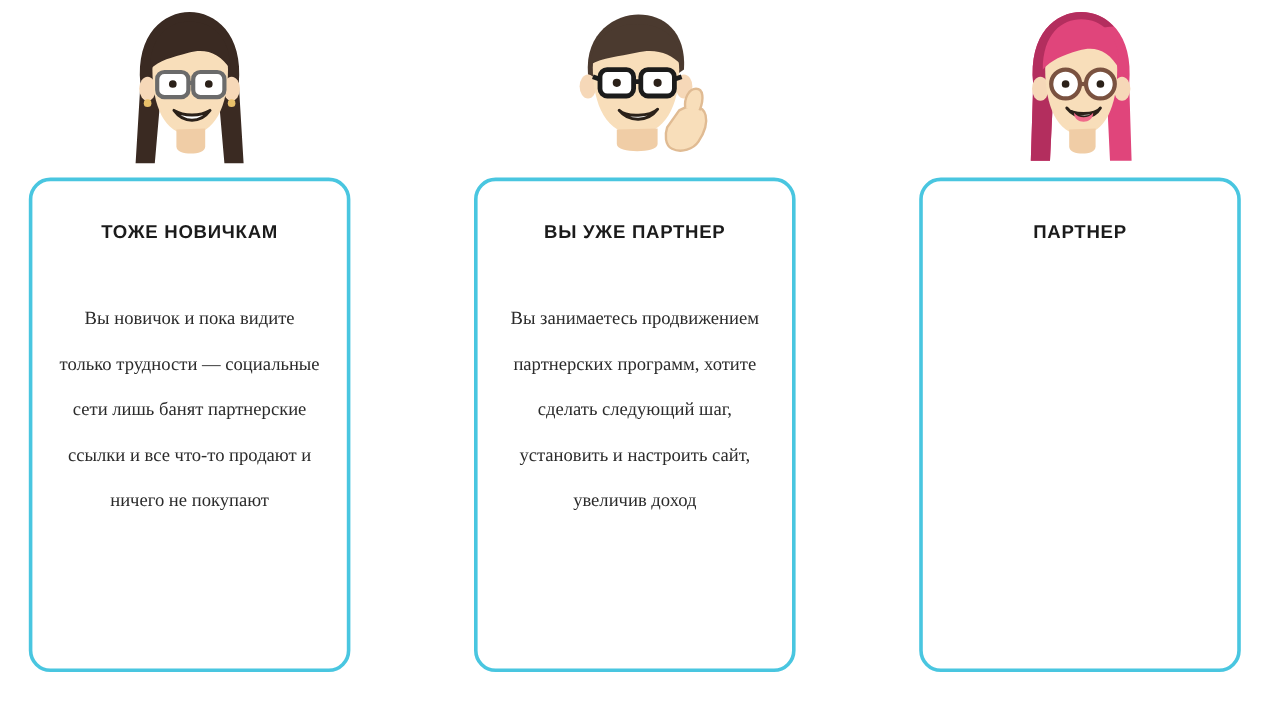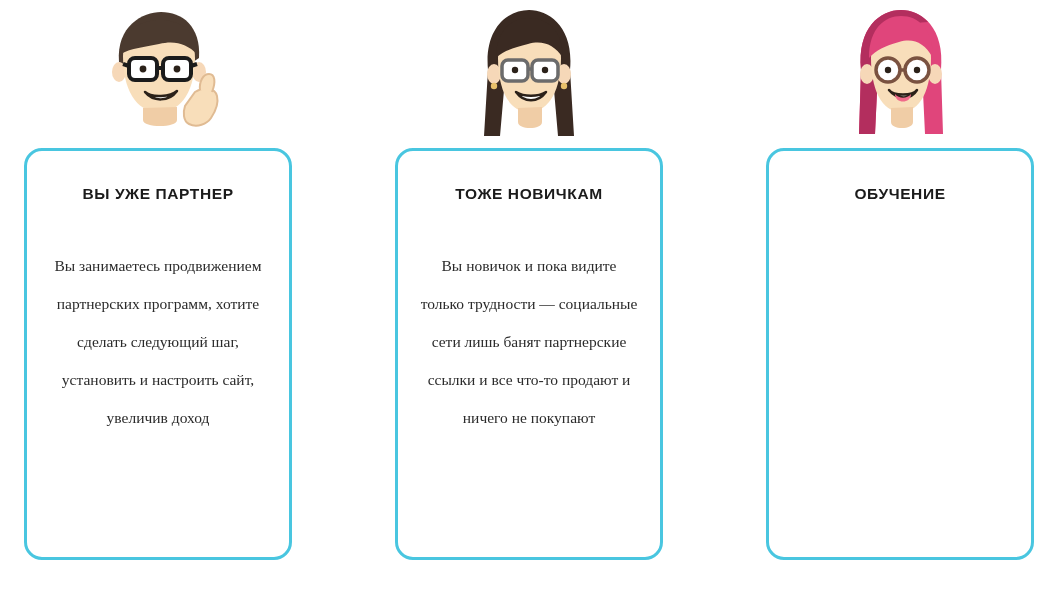--- a/index.html
+++ b/index.html
@@ -76,20 +76,53 @@
   .card-wrap.c2 .card { height: 412px; }
   .card-wrap.c3 .card { height: 412px; }
   .card-wrap.c1 .card { height: 412px; }
 </style>
 </head>
 <body>
 
 <div class="board">
   <div class="cards">
 
+    <div class="card-wrap c2">
+      <svg class="avatar" viewBox="0 0 150 150" aria-hidden="true">
+
+        <path d="M34 70 C30 28, 54 10, 75 10 C96 10, 120 28, 116 70 L120 136 L104 136 L100 90 L50 90 L46 136 L30 136 Z" fill="#3a2a22"></path>
+
+        <ellipse cx="40" cy="74" rx="7" ry="10" fill="#f6d8b8"></ellipse>
+        <ellipse cx="110" cy="74" rx="7" ry="10" fill="#f6d8b8"></ellipse>
+
+        <path d="M44 58 C44 36, 59 26, 75 26 C92 26, 107 36, 107 58 C107 88, 96 112, 75 112 C54 112, 44 88, 44 58 Z" fill="#f8deba"></path>
+
+        <path d="M42 58 C42 30, 58 18, 75 18 C93 18, 109 30, 109 58 C100 44, 88 40, 74 44 C60 48, 50 50, 42 58 Z" fill="#3a2a22"></path>
+
+        <rect x="48" y="60" width="26" height="21" rx="6" fill="#ffffff" stroke="#6b6b6b" stroke-width="3.5"></rect>
+        <rect x="78" y="60" width="26" height="21" rx="6" fill="#ffffff" stroke="#6b6b6b" stroke-width="3.5"></rect>
+        <path d="M74 69 L78 69" stroke="#6b6b6b" stroke-width="3.5"></path>
+
+        <circle cx="61" cy="70" r="3.2" fill="#2b2119"></circle>
+        <circle cx="91" cy="70" r="3.2" fill="#2b2119"></circle>
+
+        <path d="M62 92 C70 103, 84 103, 92 92 C84 97, 70 97, 62 92 Z" fill="#ffffff" stroke="#2b2119" stroke-width="2.5" stroke-linejoin="round"></path>
+
+        <circle cx="40" cy="86" r="3.2" fill="#e8c06a"></circle>
+        <circle cx="110" cy="86" r="3.2" fill="#e8c06a"></circle>
+
+        <path d="M64 108 L64 122 C64 130, 88 130, 88 122 L88 107 Z" fill="#f0cda6"></path>
+      </svg>
+
+      <div class="card">
+        <div class="card-title">ТОЖЕ НОВИЧКАМ</div>
+        <div class="card-body">Вы новичок и пока видите только трудности — социальные сети лишь банят партнерские ссылки и все что-то продают и ничего не покупают</div>
+      </div>
+    </div>
+
     <div class="card-wrap c1">
       <svg class="avatar" viewBox="0 0 150 150" aria-hidden="true">
 
         <path d="M36 62 C33 26, 60 12, 78 12 C99 12, 118 26, 116 58 L110 62 L40 64 Z" fill="#4b3a2f"></path>
 
         <ellipse cx="36" cy="72" rx="7" ry="10" fill="#f6d8b8"></ellipse>
         <ellipse cx="116" cy="72" rx="7" ry="10" fill="#f6d8b8"></ellipse>
 
         <path d="M40 56 C40 34, 58 24, 76 24 C95 24, 112 34, 112 58 C112 88, 100 112, 76 112 C52 112, 40 88, 40 56 Z" fill="#f8deba"></path>
 
@@ -111,53 +144,20 @@
         <path d="M112 92 C122 86, 132 88, 134 96 C136 104, 132 112, 128 118 C124 124, 114 128, 106 124 C100 121, 100 112, 102 106 Z" fill="#f8deba" stroke="#e0bb93" stroke-width="2"></path>
         <path d="M117 90 C116 82, 120 74, 126 74 C132 74, 133 82, 129 92" fill="#f8deba" stroke="#e0bb93" stroke-width="2"></path>
       </svg>
 
       <div class="card">
         <div class="card-title">ВЫ УЖЕ ПАРТНЕР</div>
         <div class="card-body">Вы занимаетесь продвижением партнерских программ, хотите сделать следующий шаг, установить и настроить сайт, увеличив доход</div>
       </div>
     </div>
 
-    <div class="card-wrap c2">
-      <svg class="avatar" viewBox="0 0 150 150" aria-hidden="true">
-
-        <path d="M34 70 C30 28, 54 10, 75 10 C96 10, 120 28, 116 70 L120 136 L104 136 L100 90 L50 90 L46 136 L30 136 Z" fill="#3a2a22"></path>
-
-        <ellipse cx="40" cy="74" rx="7" ry="10" fill="#f6d8b8"></ellipse>
-        <ellipse cx="110" cy="74" rx="7" ry="10" fill="#f6d8b8"></ellipse>
-
-        <path d="M44 58 C44 36, 59 26, 75 26 C92 26, 107 36, 107 58 C107 88, 96 112, 75 112 C54 112, 44 88, 44 58 Z" fill="#f8deba"></path>
-
-        <path d="M42 58 C42 30, 58 18, 75 18 C93 18, 109 30, 109 58 C100 44, 88 40, 74 44 C60 48, 50 50, 42 58 Z" fill="#3a2a22"></path>
-
-        <rect x="48" y="60" width="26" height="21" rx="6" fill="#ffffff" stroke="#6b6b6b" stroke-width="3.5"></rect>
-        <rect x="78" y="60" width="26" height="21" rx="6" fill="#ffffff" stroke="#6b6b6b" stroke-width="3.5"></rect>
-        <path d="M74 69 L78 69" stroke="#6b6b6b" stroke-width="3.5"></path>
-
-        <circle cx="61" cy="70" r="3.2" fill="#2b2119"></circle>
-        <circle cx="91" cy="70" r="3.2" fill="#2b2119"></circle>
-
-        <path d="M62 92 C70 103, 84 103, 92 92 C84 97, 70 97, 62 92 Z" fill="#ffffff" stroke="#2b2119" stroke-width="2.5" stroke-linejoin="round"></path>
-
-        <circle cx="40" cy="86" r="3.2" fill="#e8c06a"></circle>
-        <circle cx="110" cy="86" r="3.2" fill="#e8c06a"></circle>
-
-        <path d="M64 108 L64 122 C64 130, 88 130, 88 122 L88 107 Z" fill="#f0cda6"></path>
-      </svg>
-
-      <div class="card">
-        <div class="card-title">ТОЖЕ НОВИЧКАМ</div>
-        <div class="card-body">Вы новичок и пока видите только трудности — социальные сети лишь банят партнерские ссылки и все что-то продают и ничего не покупают</div>
-      </div>
-    </div>
-
     <div class="card-wrap c3">
       <svg class="avatar" viewBox="0 0 150 150" aria-hidden="true">
 
         <path d="M36 70 C32 28, 55 10, 76 10 C97 10, 120 28, 116 70 L118 134 L100 134 L98 92 L52 92 L50 134 L34 134 Z" fill="#e0457b"></path>
         <path d="M36 70 C32 28, 55 10, 76 10 C86 10, 96 14, 103 22 C86 22, 62 34, 56 64 L54 92 L52 92 L50 134 L34 134 Z" fill="#b32e5e"></path>
 
         <ellipse cx="42" cy="74" rx="7" ry="10" fill="#f6d8b8"></ellipse>
         <ellipse cx="110" cy="74" rx="7" ry="10" fill="#f6d8b8"></ellipse>
 
         <path d="M46 58 C46 36, 60 26, 76 26 C92 26, 106 36, 106 58 C106 88, 96 112, 76 112 C56 112, 46 88, 46 58 Z" fill="#f8deba"></path>
@@ -171,18 +171,18 @@
         <circle cx="63" cy="70" r="3.2" fill="#2b2119"></circle>
         <circle cx="92" cy="70" r="3.2" fill="#2b2119"></circle>
 
         <path d="M64 90 C72 100, 86 100, 92 90 C88 96, 68 96, 64 90 Z" fill="#ffffff" stroke="#2b2119" stroke-width="2.5" stroke-linejoin="round"></path>
         <path d="M70 94 C70 104, 86 104, 86 94 C82 99, 74 99, 70 94 Z" fill="#f06a8a"></path>
 
         <path d="M66 108 L66 122 C66 130, 88 130, 88 122 L88 107 Z" fill="#f0cda6"></path>
       </svg>
 
       <div class="card">
-        <div class="card-title">ОБУЧЕНИЕ</div>
+        <div class="card-title">ПАРТНЕР</div>
       </div>
     </div>
 
   </div>
 </div>
 
 </body></html>

